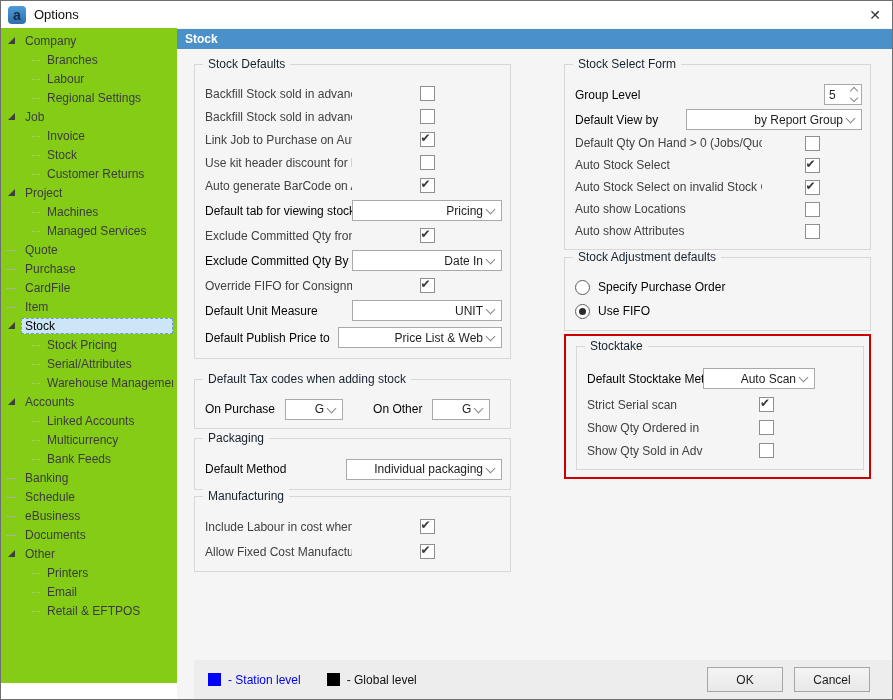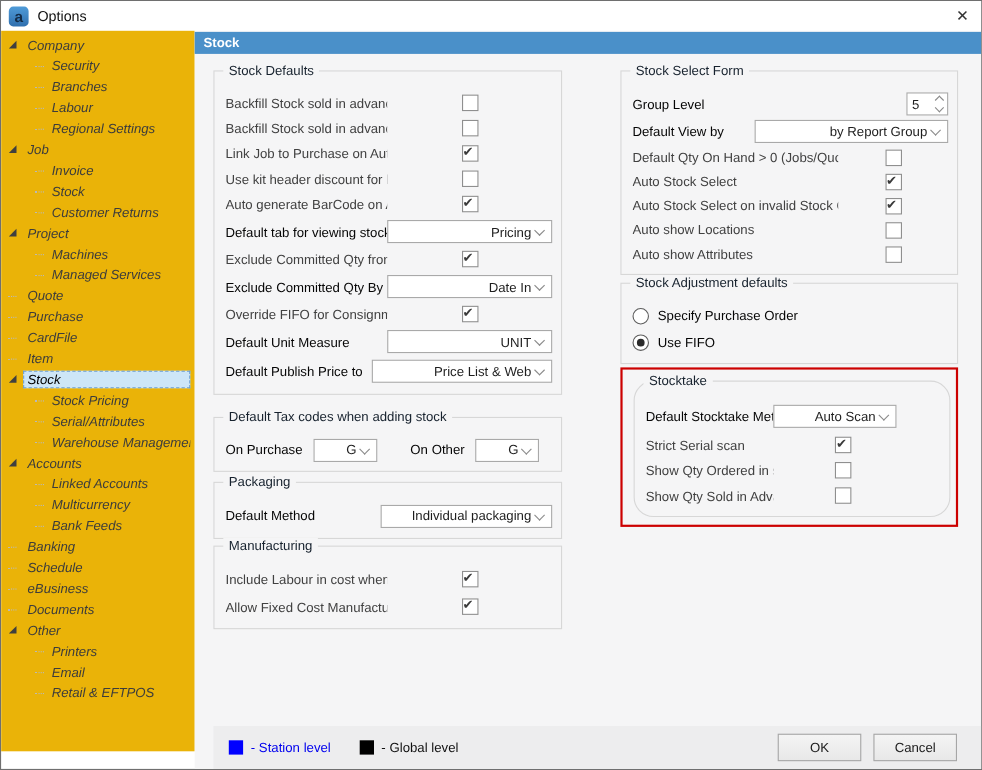--- a/index.html
+++ b/index.html
@@ -3,21 +3,21 @@
 <meta charset="utf-8">
 <style>
   html,body{margin:0;padding:0;background:#cfcfcf;font-family:"Liberation Sans","DejaVu Sans",sans-serif;}
   .window{position:relative;width:893px;height:700px;background:#fff;border:1px solid #6f6f6f;box-sizing:border-box;overflow:hidden;}
   
   .titlebar{position:absolute;left:0;top:0;right:0;height:27px;background:#fff;display:flex;align-items:center;}
   .app-icon{width:18px;height:18px;margin-left:7px;border-radius:4px;background:linear-gradient(180deg,#4f9bd8,#2f6fae);color:#132c47;font-weight:bold;font-size:14px;display:flex;align-items:center;justify-content:center;line-height:1;}
   .app-title{margin-left:8px;font-size:13px;color:#111;}
   .close-btn{margin-left:auto;width:34px;height:100%;display:flex;align-items:center;justify-content:center;font-size:14px;color:#333;cursor:pointer;}
   
-  .sidebar{position:absolute;left:0;top:27px;bottom:16px;width:176px;background:#eab308;overflow:hidden;padding-top:3px;box-sizing:border-box;font-style:italic;}
+  .sidebar{position:absolute;left:0;top:27px;bottom:16px;width:176px;background:#84cc16;overflow:hidden;padding-top:3px;box-sizing:border-box;}
   .tree-row{height:19px;display:flex;align-items:center;font-size:12px;color:#3c3c3c;cursor:default;}
   .tree-row .gutter{width:20px;display:flex;align-items:center;justify-content:center;flex:0 0 auto;}
   .tree-row.lvl1 .gutter{width:42px;justify-content:flex-end;padding-right:3px;box-sizing:border-box;}
   .expander{width:0;height:0;border-top:7px solid transparent;border-right:7px solid #3f3f3f;}
   .connector{width:8px;height:1px;border-bottom:1px dotted #b9b9b9;}
   .tree-label{flex:1;padding:1px 4px;margin-right:4px;white-space:nowrap;overflow:hidden;}
   .tree-row.selected .tree-label{background:#cde6f7;outline:1px dashed #6b9fd2;outline-offset:-1px;color:#000;}
   
   .main{position:absolute;left:176px;top:27px;right:0;bottom:0;background:#f5f5f6;}
   .main-header{height:20px;margin-top:1px;background:#4a90c9;color:#fff;font-size:12px;font-weight:bold;display:flex;align-items:center;padding-left:8px;}
@@ -67,21 +67,21 @@
   .g-stock-select-form .row.has-select,.g-stock-select-form .row.has-spinner{height:25px;}
   .g-stock-select-form .ctrl{width:100px;}
   .g-stock-select-form .select-inline{width:176px;margin-left:8px;flex:0 0 auto;}
   .g-stock-select-form .spinner{margin-left:16px;}
   [data-name="group-stock-select-form"]{margin-bottom:7px;}
   .g-stock-adjustment-defaults .row{height:24px;}
   .g-stock-adjustment-defaults .radio{margin-right:8px;}
   .g-stock-adjustment-defaults .lbl{color:#050505;}
   [data-name="group-stock-adjustment-defaults"]{margin-bottom:0;}
   .highlight-wrap{border:2px solid #cc0000;padding:4px 5px 5px 10px;margin-top:3px;}
-  .highlight-wrap .group{margin-top:6px;margin-bottom:2px;border-radius:18px;}
+  .highlight-wrap .group{margin-top:6px;margin-bottom:2px;}
   .g-stocktake .row{height:23px;}
   .g-stocktake .row.has-select{height:29px;}
   .g-stocktake .ctrl{width:152px;justify-content:flex-start;}
   .g-stocktake .ctrl .select{width:112px;}
   .g-stocktake .ctrl .checkbox{margin-left:56px;}
   
   .footer{position:absolute;left:17px;right:0;bottom:0;height:39px;background:#ededee;display:flex;align-items:center;padding-left:14px;box-sizing:border-box;}
   .legend-item{display:flex;align-items:center;margin-right:26px;}
   .legend-swatch{width:13px;height:13px;margin-right:7px;flex:0 0 auto;}
   .legend-text{font-size:12px;}
@@ -102,26 +102,20 @@
     <div class="close-btn" data-name="close-icon">✕</div>
   </div>
 
   <div class="sidebar" data-name="sidebar-tree" id="tree">
       <div class="tree-row lvl0" data-name="sidebar-item-company">
         <span class="gutter">
           <span class="expander" data-name="tree-expand-icon"></span>
         </span>
         <span class="tree-label" data-name="sidebar-item-label">Company</span>
       </div>
-      <div class="tree-row lvl1" data-name="sidebar-item-security">
-        <span class="gutter">
-          <span class="connector" data-name="tree-connector"></span>
-        </span>
-        <span class="tree-label" data-name="sidebar-item-label">Security</span>
-      </div>
       <div class="tree-row lvl1" data-name="sidebar-item-branches">
         <span class="gutter">
           <span class="connector" data-name="tree-connector"></span>
         </span>
         <span class="tree-label" data-name="sidebar-item-label">Branches</span>
       </div>
       <div class="tree-row lvl1" data-name="sidebar-item-labour">
         <span class="gutter">
           <span class="connector" data-name="tree-connector"></span>
         </span>

